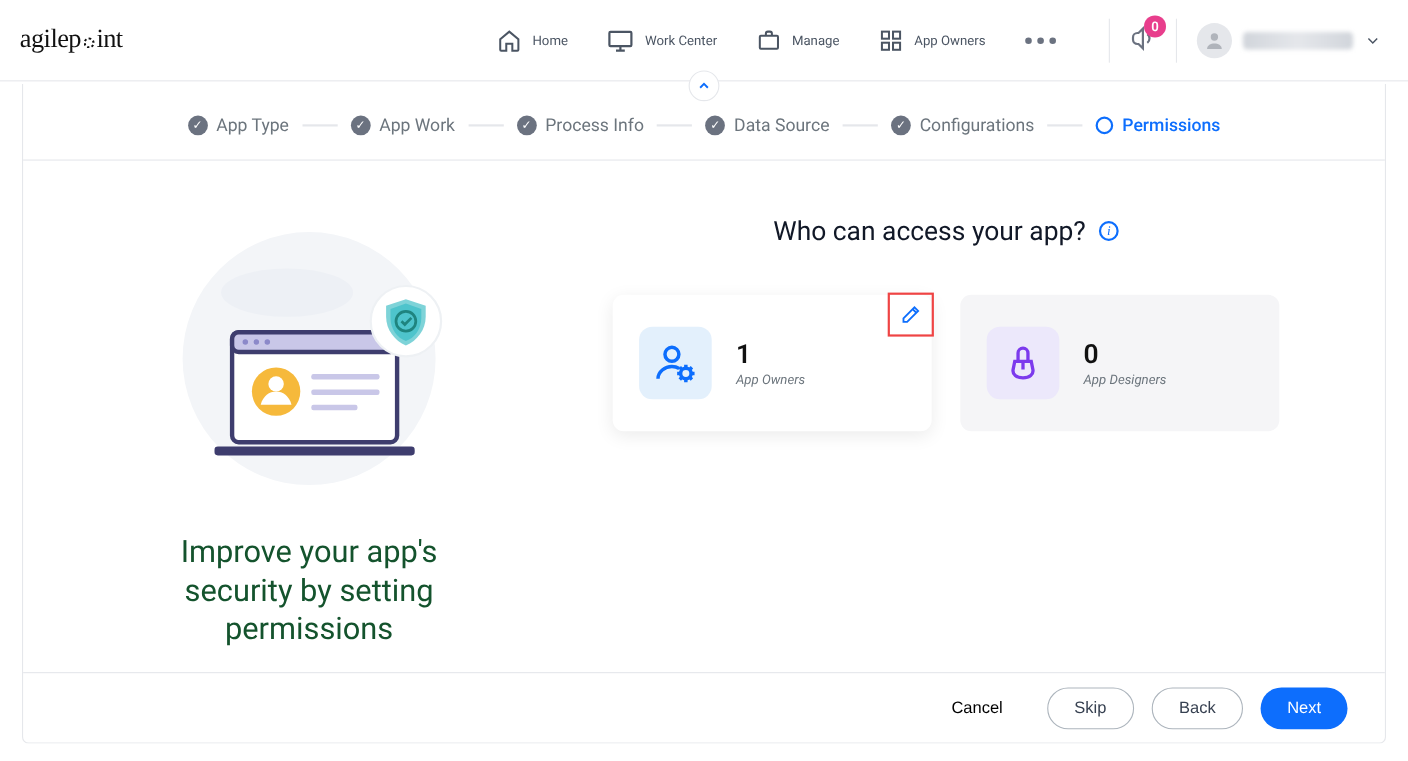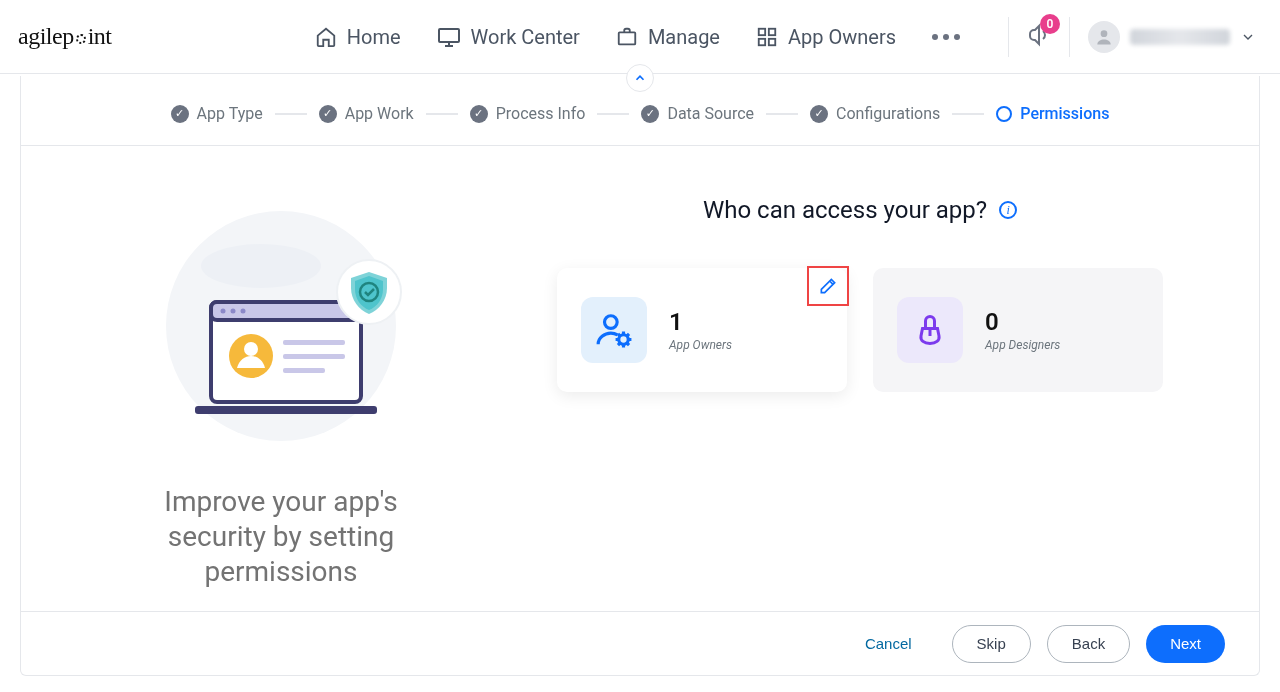--- a/index.html
+++ b/index.html
@@ -52,21 +52,21 @@
     display: flex;
     gap: 36px;
     margin-left: auto;
     align-items: center;
   }
   .navitem {
     display: flex;
     align-items: center;
     gap: 10px;
     color: #4b5563;
-    font-size: 20px;
+    font-size: 12px;
     cursor: pointer;
   }
   .navitem svg { color: #4b5563; }
   .more-dots { display:flex; gap:5px; cursor:pointer; }
   .more-dots span { width:6px; height:6px; background:#6b7280; border-radius:50%; }
   .rightbar {
     display: flex;
     align-items: center;
     margin-left: 48px;
     gap: 18px;
@@ -129,21 +129,21 @@
   }
   .left-col {
     width: 400px; display:flex; flex-direction:column; align-items:center;
     padding-top: 20px;
   }
   .illus {
     width:260px; height:260px; position:relative;
     display:flex; align-items:center; justify-content:center;
   }
   .tagline {
-    font-size: 28px; color:#737373; text-align:center;
+    font-size: 28px; color:#14532d; text-align:center;
     line-height:1.25; margin-top:18px; font-weight:400; width:320px;
   }
   .right-col { flex:1; padding-left:40px; padding-top:10px; }
   .q-title {
     font-size:24px; color:#111827; text-align:center;
     display:flex; align-items:center; justify-content:center; gap:12px;
   }
   .info-icon {
     width:18px; height:18px; border:2px solid var(--blue);
     border-radius:50%; color:var(--blue);
@@ -185,21 +185,21 @@
     position:absolute; bottom:0; left:0; right:0;
     height:64px; border-top:1px solid var(--border);
     display:flex; align-items:center; justify-content:flex-end;
     gap:16px; padding:0 34px;
   }
   .btn {
     height:38px; padding:0 24px; border-radius:20px;
     font-size:15px; display:flex; align-items:center; justify-content:center;
     cursor:pointer; border:none; background:none;
   }
-  .btn-text { color:#0369a1; }
+  .btn-text { color:#000000; }
   .btn-outline { border:1px solid #adb5bd; color:#374151; }
   .btn-primary { background: var(--blue); color:#fff; font-weight:500; }
 </style>
 </head>
 <body>
 
 <div class="topbar">
   <div class="logo">
     agilep<span class="dotted-o"></span>int
   </div>

